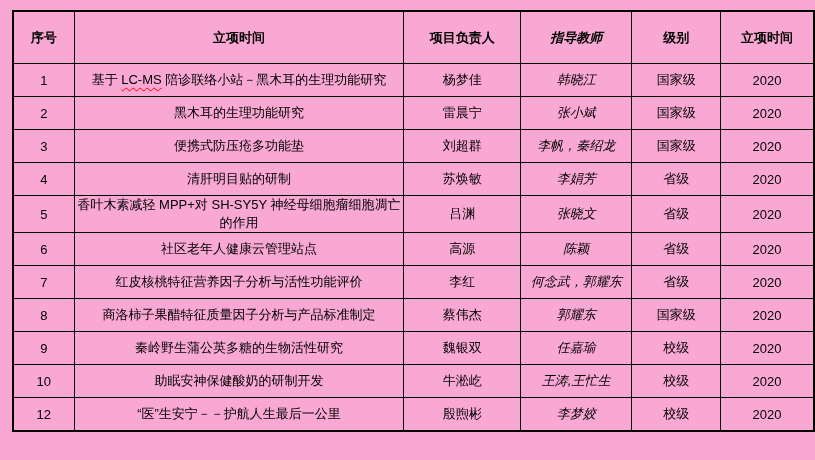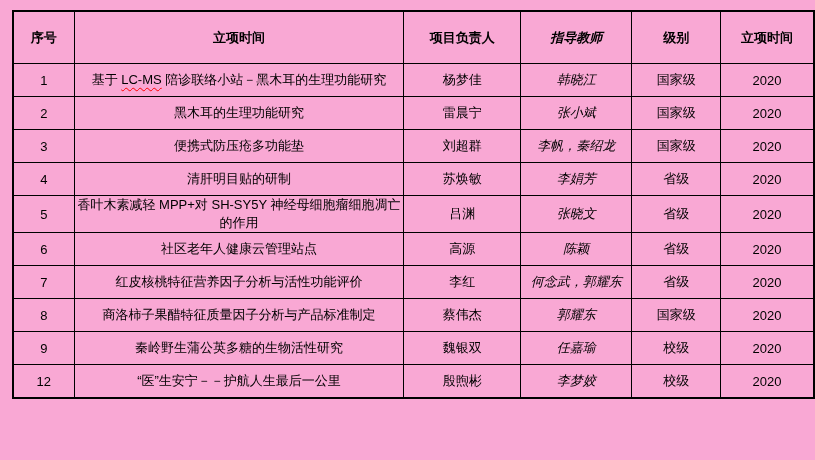--- a/index.html
+++ b/index.html
@@ -137,20 +137,28 @@
         </tr>
         <tr>
           <td class="col0">9</td>
           <td class="col1">秦岭野生蒲公英多糖的生物活性研究</td>
           <td class="col2">魏银双</td>
           <td class="col3">任嘉瑜</td>
           <td class="col4">校级</td>
           <td class="col5">2020</td>
         </tr>
         <tr>
+          <td class="col0">10</td>
+          <td class="col1">助眠安神保健酸奶的研制开发</td>
+          <td class="col2">牛淞屹</td>
+          <td class="col3">王涛,王忙生</td>
+          <td class="col4">校级</td>
+          <td class="col5">2020</td>
+        </tr>
+        <tr>
           <td class="col0">12</td>
           <td class="col1">“医”生安宁－－护航人生最后一公里</td>
           <td class="col2">殷煦彬</td>
           <td class="col3">李梦姣</td>
           <td class="col4">校级</td>
           <td class="col5">2020</td>
         </tr>
       </tbody>
   </table>
 </div>

